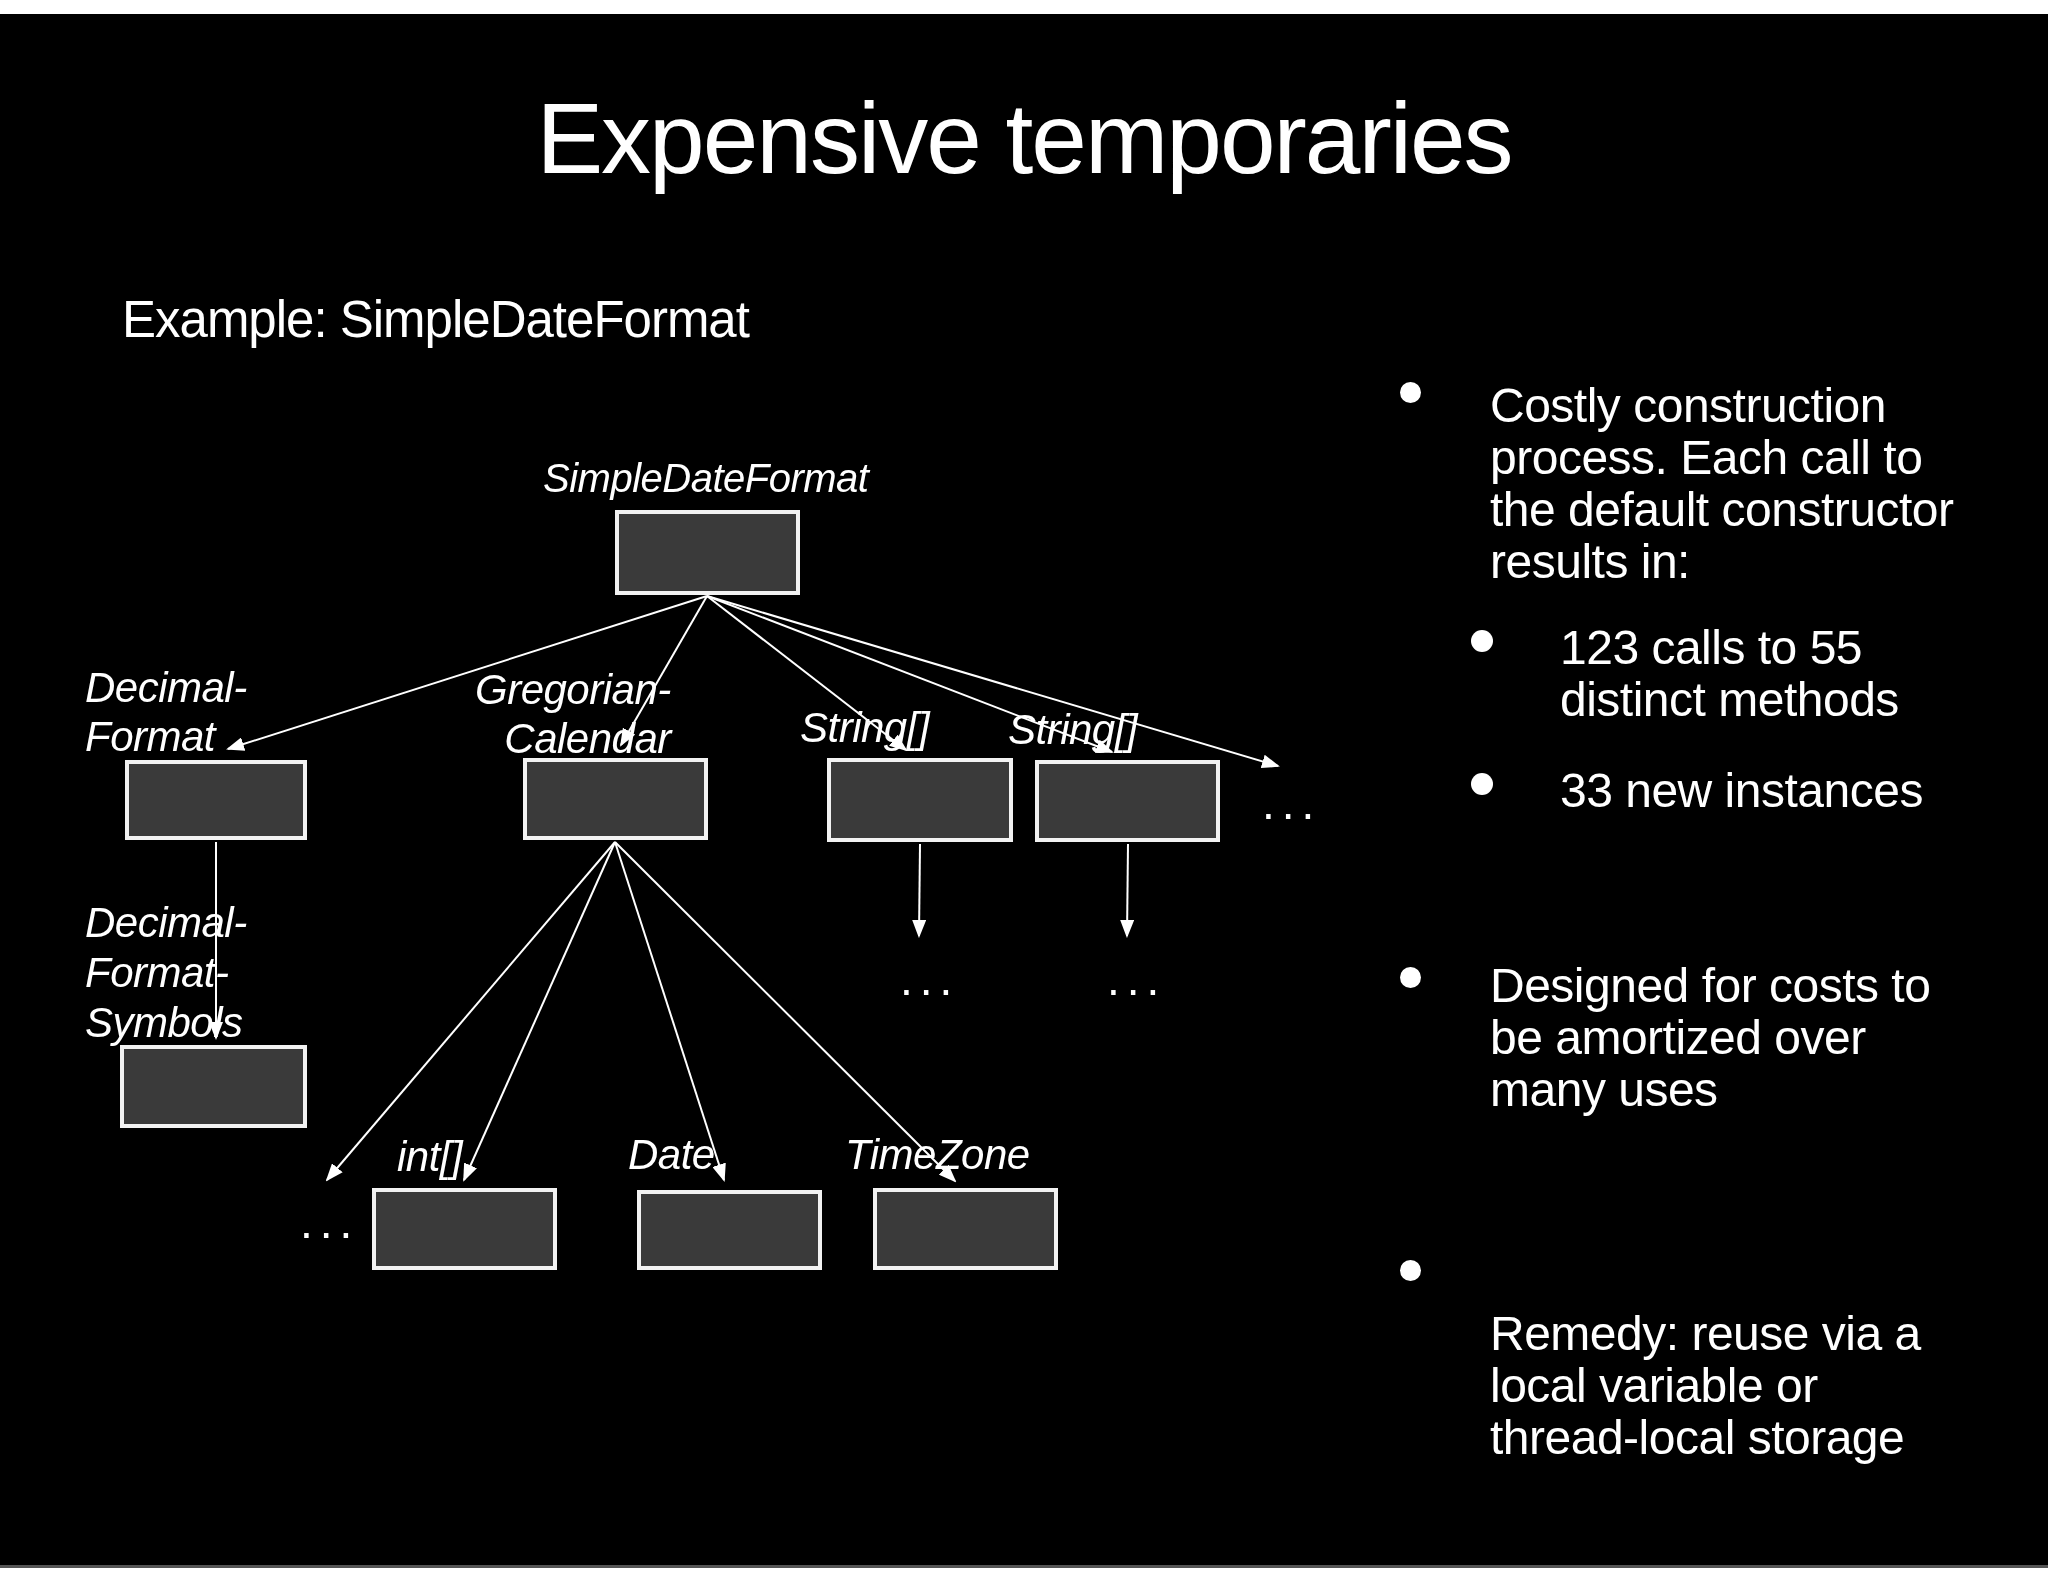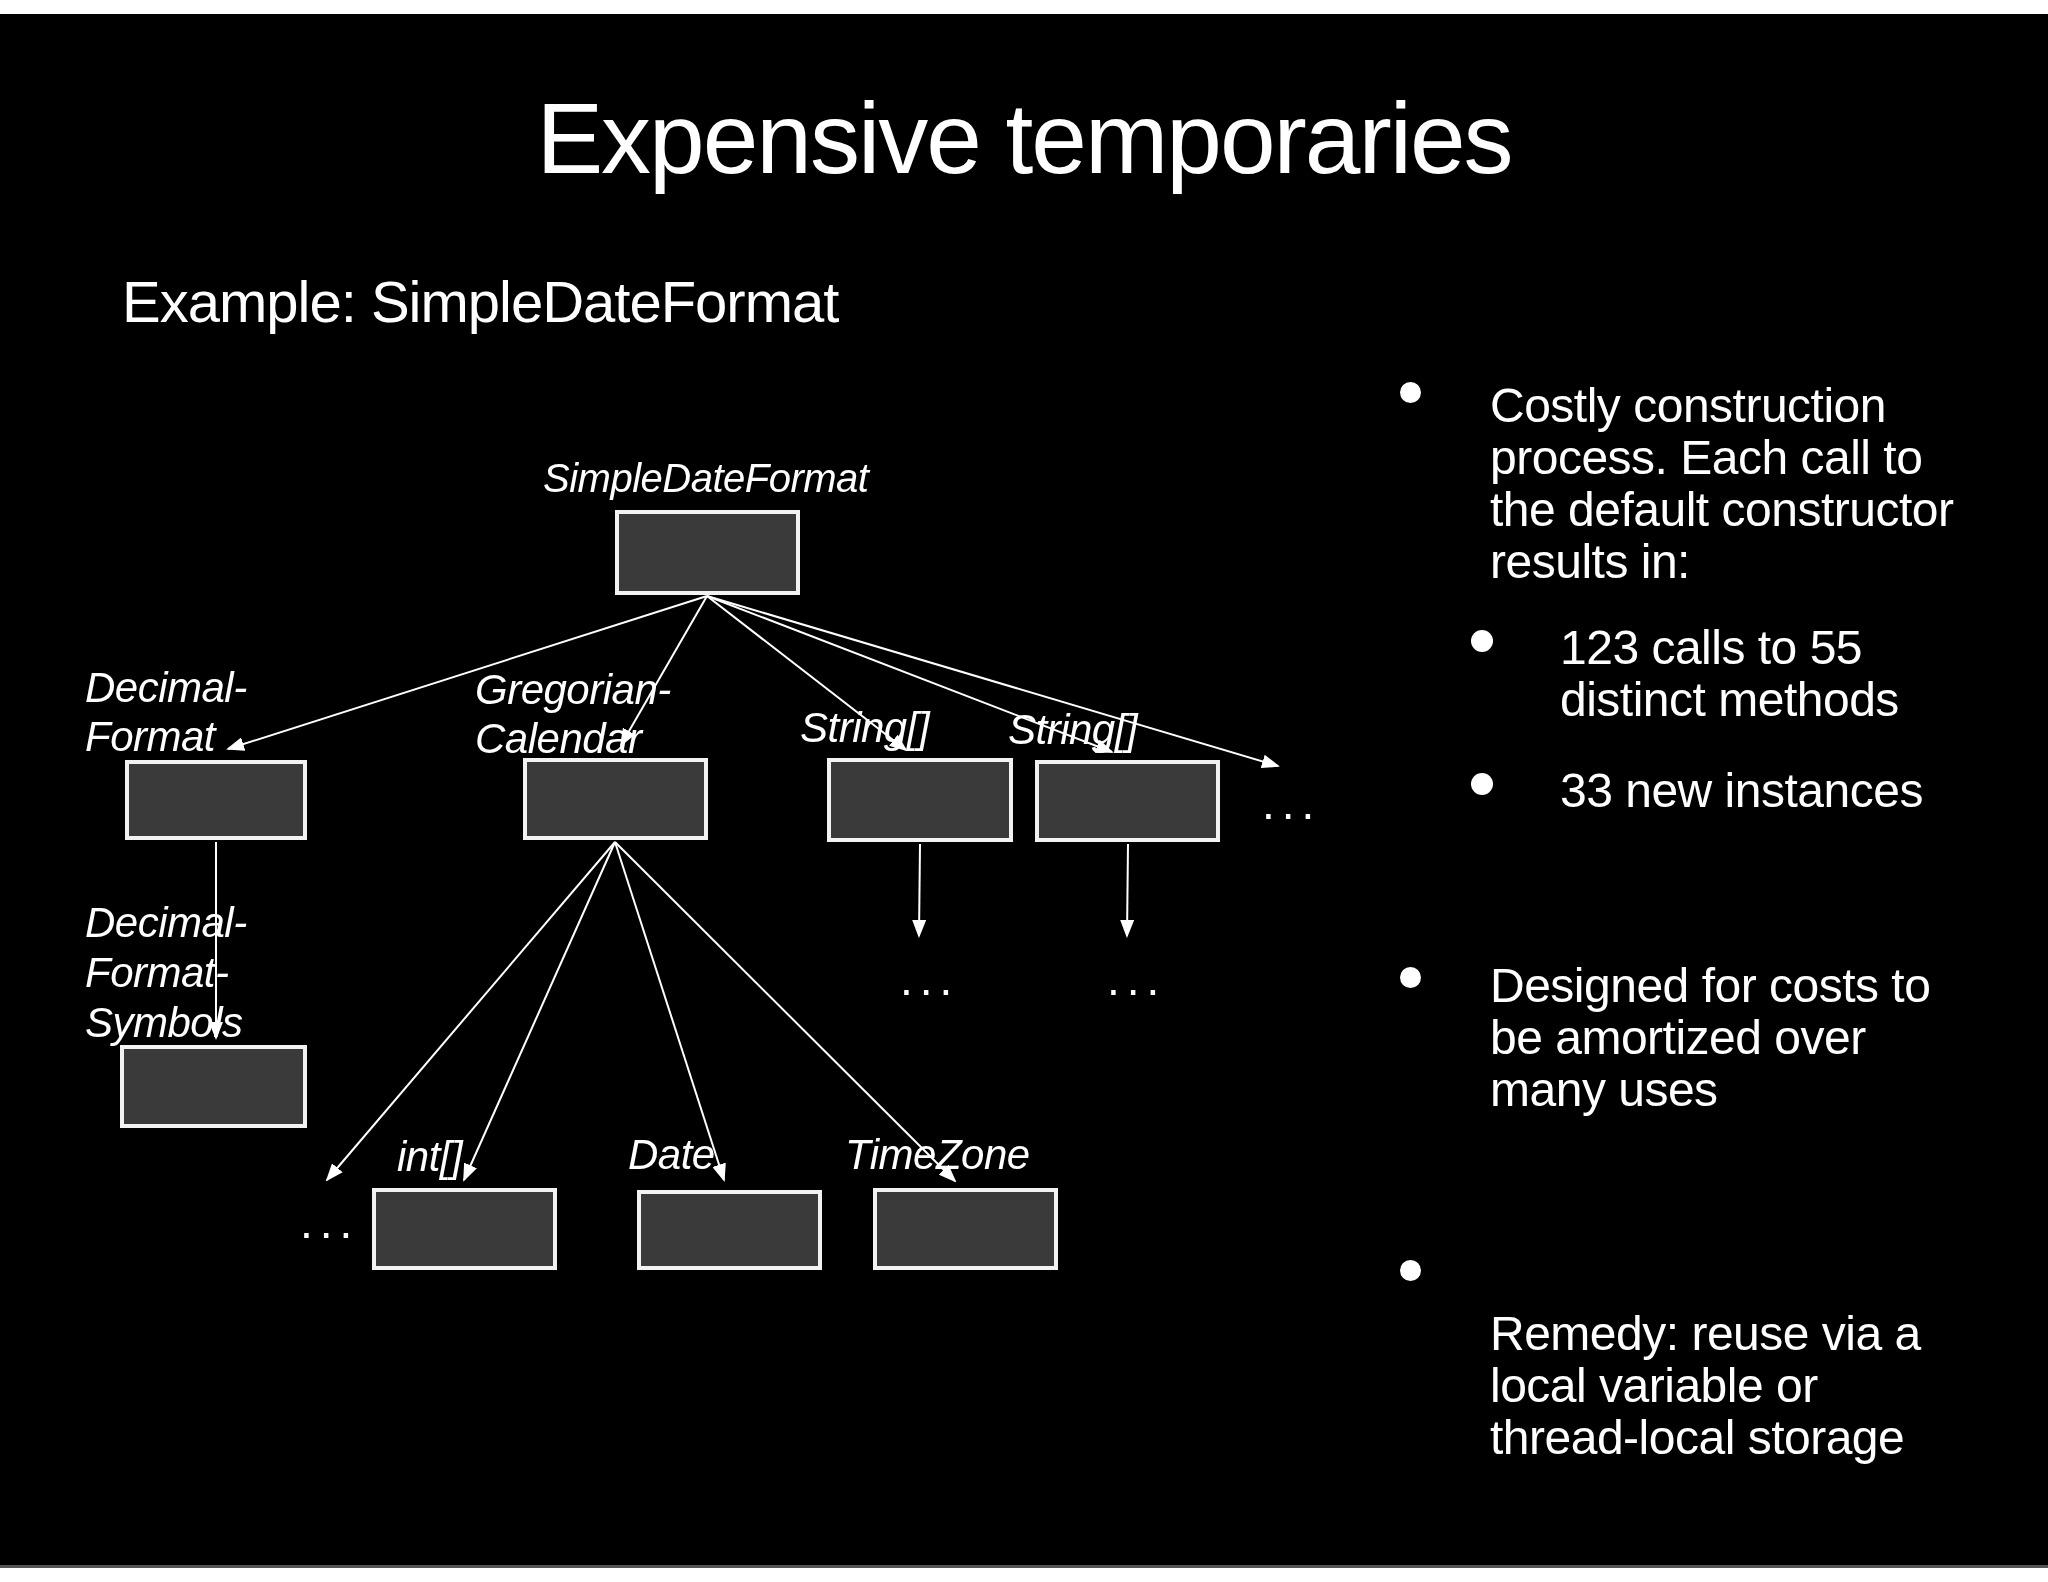--- a/index.html
+++ b/index.html
@@ -12,22 +12,22 @@
     color:#fff;
   }
   .edge-top{position:absolute;left:0;top:0;width:100%;height:14px;background:#fff;}
   .edge-bottom{position:absolute;left:0;bottom:0;width:100%;height:14px;background:#fff;border-top:3px solid #555;}
   .title{
     position:absolute;left:0;top:78px;width:100%;
     text-align:center;font-size:100px;line-height:120px;
     letter-spacing:-2px;white-space:nowrap;
   }
   .subtitle{
-    position:absolute;left:122px;top:262px;
-    font-size:58px;line-height:79px;letter-spacing:-1px;white-space:nowrap;
+    position:absolute;left:122px;top:280px;
+    font-size:51px;line-height:79px;letter-spacing:-1px;white-space:nowrap;
   }
   .edges{position:absolute;left:0;top:0;width:2048px;height:1582px;}
   .node-box{
     position:absolute;
     background:#3a3a3a;
     border:4px solid #f2f2f2;
     box-sizing:border-box;
   }
   .node-label{
     position:absolute;
@@ -98,21 +98,21 @@
   <div class="node-box" style="left:827px;top:758px;width:186px;height:84px;"></div>
   <div class="node-box" style="left:1035px;top:760px;width:185px;height:82px;"></div>
   <div class="node-box" style="left:120px;top:1045px;width:187px;height:83px;"></div>
   <div class="node-box" style="left:372px;top:1188px;width:185px;height:82px;"></div>
   <div class="node-box" style="left:637px;top:1190px;width:185px;height:80px;"></div>
   <div class="node-box" style="left:873px;top:1188px;width:185px;height:82px;"></div>
 
   <div class="node-label" style="left:543px;top:454px;font-size:40px;">SimpleDateFormat</div>
   <div class="node-label" style="left:85px;top:663px;">Decimal-
 Format</div>
-  <div class="node-label" style="left:475px;top:665px;">Gregorian-
+  <div class="node-label" style="left:475px;top:665px;text-align:right;">Gregorian-
 Calendar</div>
   <div class="node-label" style="left:800px;top:703px;">String[]</div>
   <div class="node-label" style="left:1008px;top:705px;">String[]</div>
   <div class="node-label" style="left:85px;top:898px;line-height:50px;">Decimal-
 Format-
 Symbols</div>
   <div class="node-label" style="left:397px;top:1132px;">int[]</div>
   <div class="node-label" style="left:628px;top:1130px;">Date</div>
   <div class="node-label" style="left:845px;top:1130px;">TimeZone</div>
 

